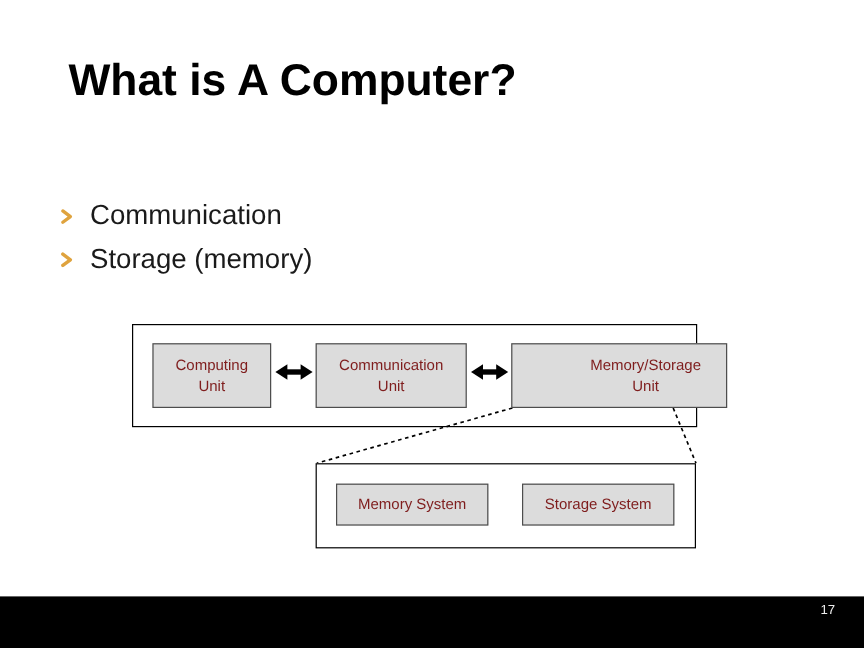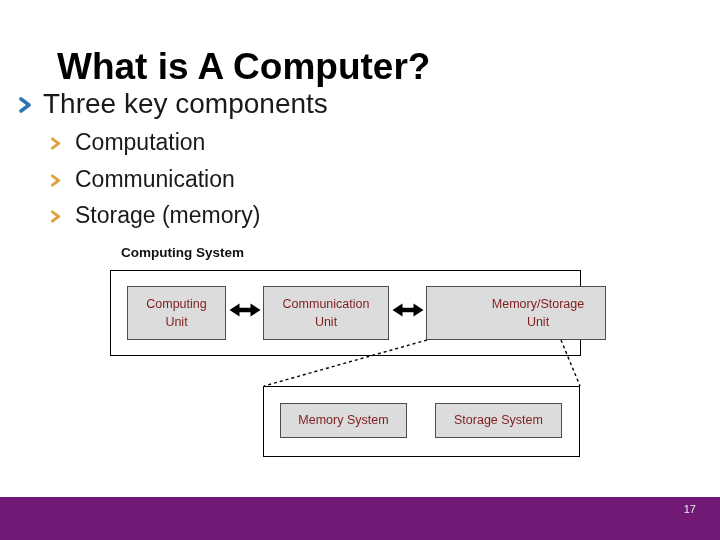--- a/index.html
+++ b/index.html
@@ -44,44 +44,32 @@
     display:flex;flex-direction:column;align-items:center;justify-content:center;
     text-align:center;font-size:12.5px;line-height:1.45;color:#7f1d1d;
   }
   .unit-0{left:127px;top:46px;width:97px;height:52px;}
   .unit-1{left:263px;top:46px;width:124px;height:52px;}
   .unit-2{left:426px;top:46px;width:134px;height:52px;padding-left:44px;}
   .sys-0{left:280px;top:163px;width:125px;height:33px;}
   .sys-1{left:435px;top:163px;width:125px;height:33px;}
 
   
-  .footer-bar{position:absolute;left:0;top:497px;width:720px;height:43px;background:#701a75;}
+  .footer-bar{position:absolute;left:0;top:497px;width:720px;height:43px;background:#000000;}
   .page-num{position:absolute;right:24px;top:6px;font-size:11px;color:#ededed;}
 </style>
 </head>
 <body>
 
 <div class="slide">
 
   <h1 class="title">What is A Computer?</h1>
 
 
-  <div class="bullet l1">
-    <svg class="chev chev-l1" viewBox="0 0 14 16">
-        <path d="M3 2 L11 8 L3 14"></path>
-      </svg>
-    <span>Three key components</span>
-  </div>
 
-  <div class="bullet l2 b0">
-    <svg class="chev chev-l2" viewBox="0 0 14 16">
-        <path d="M3 2 L11 8 L3 14"></path>
-      </svg>
-    <span>Computation</span>
-  </div>
 
   <div class="bullet l2 b1">
     <svg class="chev chev-l2" viewBox="0 0 14 16">
         <path d="M3 2 L11 8 L3 14"></path>
       </svg>
     <span>Communication</span>
   </div>
 
   <div class="bullet l2 b2">
     <svg class="chev chev-l2" viewBox="0 0 14 16">
@@ -102,21 +90,20 @@
         <path d="M401 70 H415" stroke="#000" stroke-width="4.5"></path>
         <path d="M392.5 70 L402.5 63.6 L402.5 76.4 Z" fill="#000"></path>
         <path d="M423.5 70 L413.5 63.6 L413.5 76.4 Z" fill="#000"></path>
       </g>
       <g>
         <line x1="427" y1="100" x2="264" y2="146" stroke="#000" stroke-width="1.4" stroke-dasharray="3 3"></line>
         <line x1="561" y1="100" x2="580" y2="146" stroke="#000" stroke-width="1.4" stroke-dasharray="3 3"></line>
       </g>
     </svg>
 
-    <div class="diagram-label">Computing System</div>
 
     <div class="outer-box"></div>
 
     <div class="gray-box unit-0">
       <span>Computing</span>
       <span>Unit</span>
     </div>
     <div class="gray-box unit-1">
       <span>Communication</span>
       <span>Unit</span>

